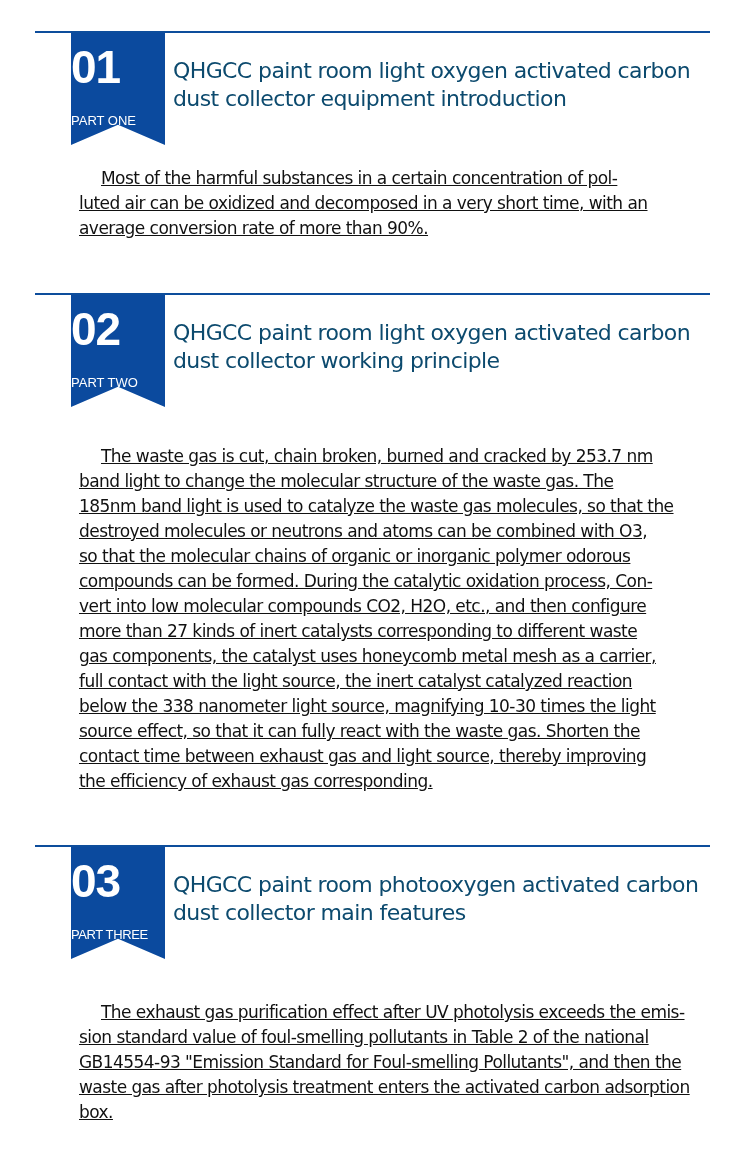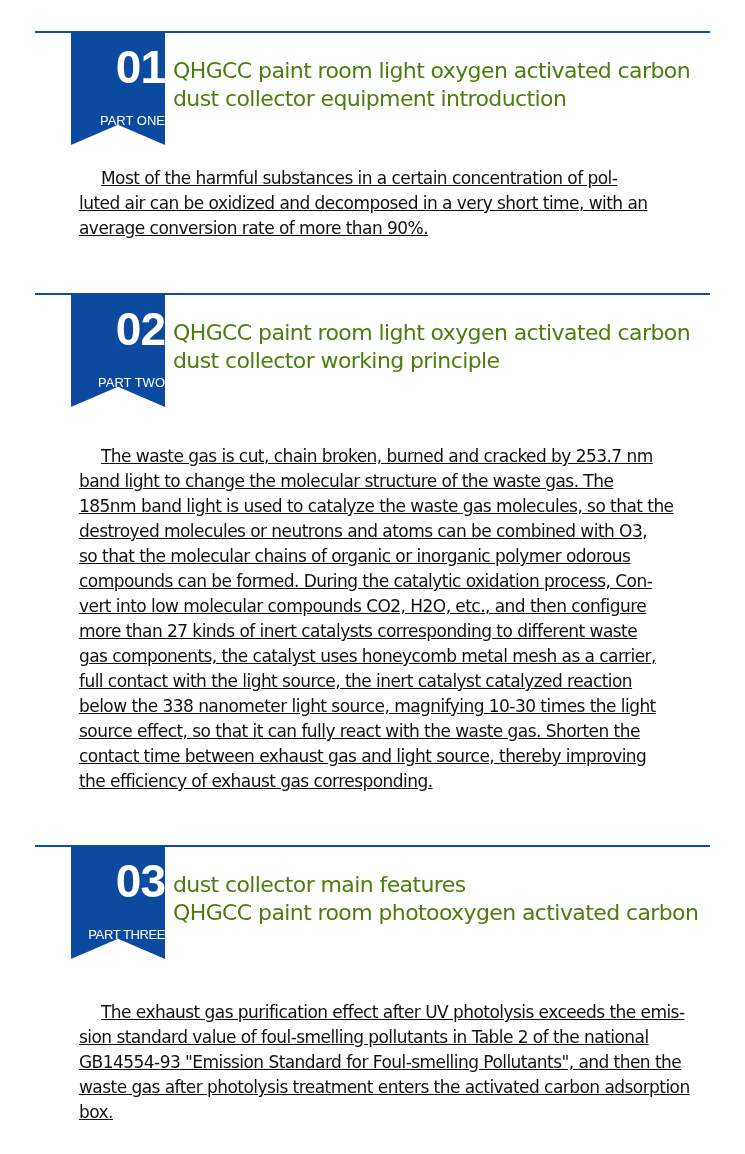--- a/index.html
+++ b/index.html
@@ -29,21 +29,21 @@
     }
     .badge {
       position: absolute;
       left: 71px;
       top: 2px;
       width: 94px;
       height: 112px;
       background: #0b4a9e;
       clip-path: polygon(0 0, 100% 0, 100% 100%, 50% 82%, 0 100%);
       color: #ffffff;
-      text-align: right;
+      text-align: left;
     }
     .badge-num {
       position: absolute;
       left: 0;
       right: 0;
       top: 8px;
       font-size: 46px;
       font-weight: bold;
       line-height: 52px;
       letter-spacing: -1px;
@@ -60,21 +60,21 @@
       font-family: "Liberation Sans", sans-serif;
     }
     .badge-part.narrow {
       letter-spacing: -0.4px;
     }
     .title {
       position: absolute;
       left: 173px;
       top: 26px;
       width: 560px;
-      color: #4d7c0f;
+      color: #0c4a6e;
       font-size: 22px;
       line-height: 28px;
       font-family: "DejaVu Sans", sans-serif;
       letter-spacing: -0.6px;
     }
     .para {
       position: absolute;
       left: 79px;
       width: 630px;
       color: #111111;
@@ -140,22 +140,22 @@
   <span class="line">the efficiency of exhaust gas corresponding.</span>
 </div>
 
 <div class="section" style="top:845px;">
   <div class="rule"></div>
   <div class="badge">
     <div class="badge-num">03</div>
     <div class="badge-part narrow">PART THREE</div>
   </div>
   <div class="title">
+    <div>QHGCC paint room photooxygen activated carbon</div>
     <div>dust collector main features</div>
-    <div>QHGCC paint room photooxygen activated carbon</div>
   </div>
 </div>
 <div class="para" style="top:1000px;">
   <span class="line indent">The exhaust gas purification effect after UV photolysis exceeds the emis-</span>
   <span class="line">sion standard value of foul-smelling pollutants in Table 2 of the national</span>
   <span class="line">GB14554-93 "Emission Standard for Foul-smelling Pollutants", and then the</span>
   <span class="line">waste gas after photolysis treatment enters the activated carbon adsorption</span>
   <span class="line">box.</span>
 </div>
 

